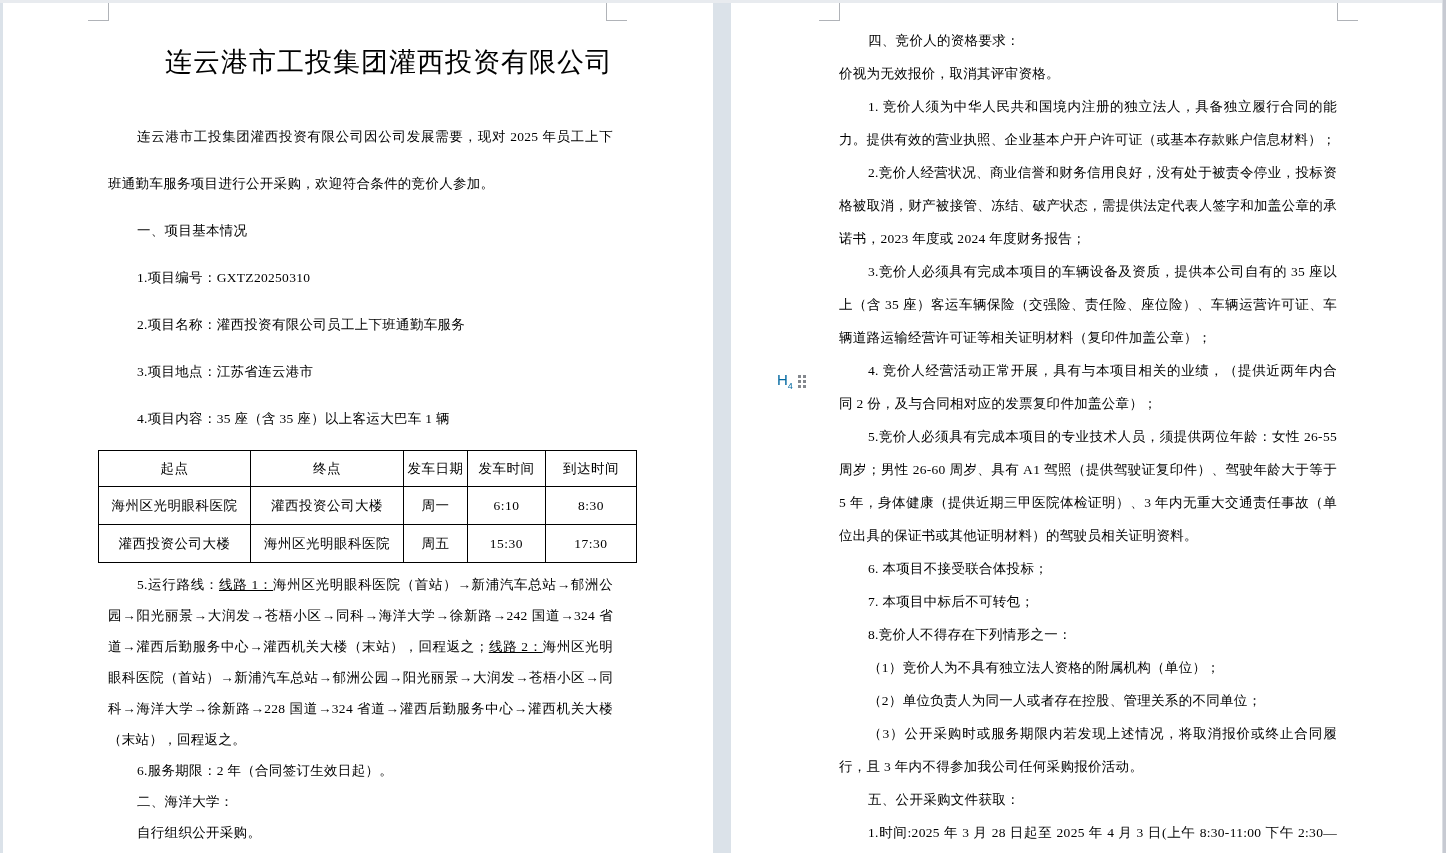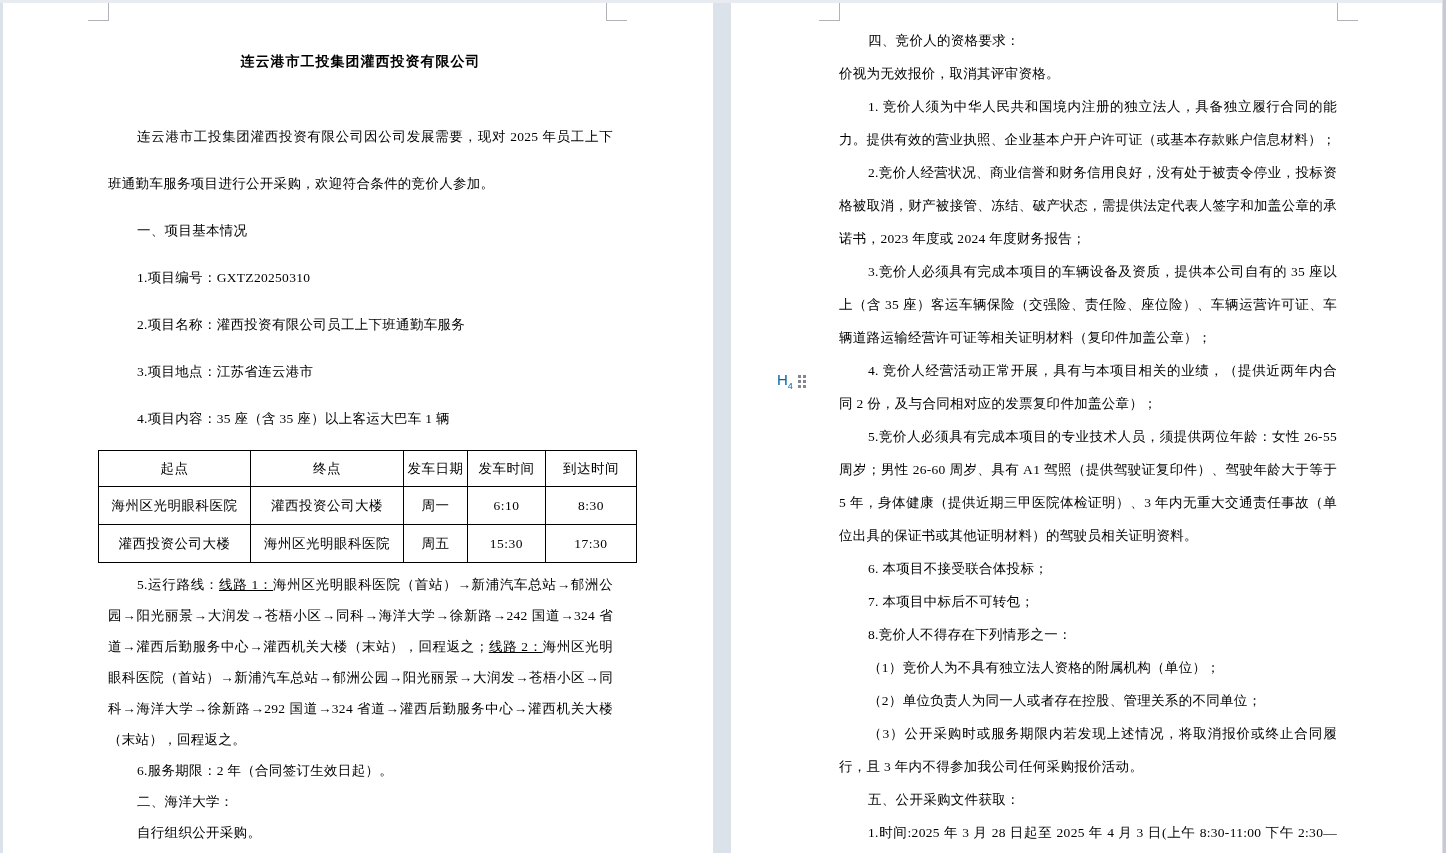--- a/index.html
+++ b/index.html
@@ -19,21 +19,21 @@
   .crop.tl{border-right:1px solid #b0b3b8;border-bottom:1px solid #b0b3b8;}
   .crop.tr{border-left:1px solid #b0b3b8;border-bottom:1px solid #b0b3b8;}
   .page-left .crop.tl{left:85px;}
   .page-left .crop.tr{left:603px;}
   .page-right .crop.tl{left:88px;}
   .page-right .crop.tr{left:606px;}
 
   .content-l{padding:0 100px 0 105px;}
   .content-r{padding:21px 106px 0 108px;}
 
-  .doc-title{font-size:14px;font-weight:bold;text-align:center;letter-spacing:1px;line-height:30px;}
+  .doc-title{font-size:27px;font-weight:normal;text-align:right;letter-spacing:1px;line-height:30px;}
   .t1{margin:44px 0 0 0;}
   .t2{margin:33px 0 0 0;}
 
   p.doc{margin:0;font-size:13.5px;letter-spacing:.3px;text-align:justify;}
   .block-a p.doc{line-height:47px;}
   .block-b p.doc{line-height:31px;}
   .page-right p.doc{line-height:33px;}
   .ind{text-indent:29px;}
   .u{text-decoration:underline;}
   .block-a{margin-top:36px;}
@@ -102,21 +102,21 @@
           <td>灌西投资公司大楼</td>
           <td>海州区光明眼科医院</td>
           <td>周五</td>
           <td>15:30</td>
           <td>17:30</td>
         </tr>
       </tbody>
     </table>
 
     <div class="block-b">
-      <p class="doc ind"><span>5.运行路线：</span><span class="u">线路 1：</span><span>海州区光明眼科医院（首站）→新浦汽车总站→郁洲公园→阳光丽景→大润发→苍梧小区→同科→海洋大学→徐新路→242 国道→324 省道→灌西后勤服务中心→灌西机关大楼（末站），回程返之；</span><span class="u">线路 2：</span><span>海州区光明眼科医院（首站）→新浦汽车总站→郁洲公园→阳光丽景→大润发→苍梧小区→同科→海洋大学→徐新路→292 国道→324 省道→灌西后勤服务中心→灌西机关大楼（末站），回程返之。</span></p>
+      <p class="doc ind"><span>5.运行路线：</span><span class="u">线路 1：</span><span>海州区光明眼科医院（首站）→新浦汽车总站→郁洲公园→阳光丽景→大润发→苍梧小区→同科→海洋大学→徐新路→242 国道→324 省道→灌西后勤服务中心→灌西机关大楼（末站），回程返之；</span><span class="u">线路 2：</span><span>海州区光明眼科医院（首站）→新浦汽车总站→郁洲公园→阳光丽景→大润发→苍梧小区→同科→海洋大学→徐新路→228 国道→324 省道→灌西后勤服务中心→灌西机关大楼（末站），回程返之。</span></p>
       <p class="doc ind">6.服务期限：2 年（合同签订生效日起）。</p>
       <p class="doc ind">二、海洋大学：</p>
       <p class="doc ind">自行组织公开采购。</p>
       <p class="doc ind">三、项目限价：</p>
 
     </div>
   </div>
 </div>
 
 <div class="page page-right">

